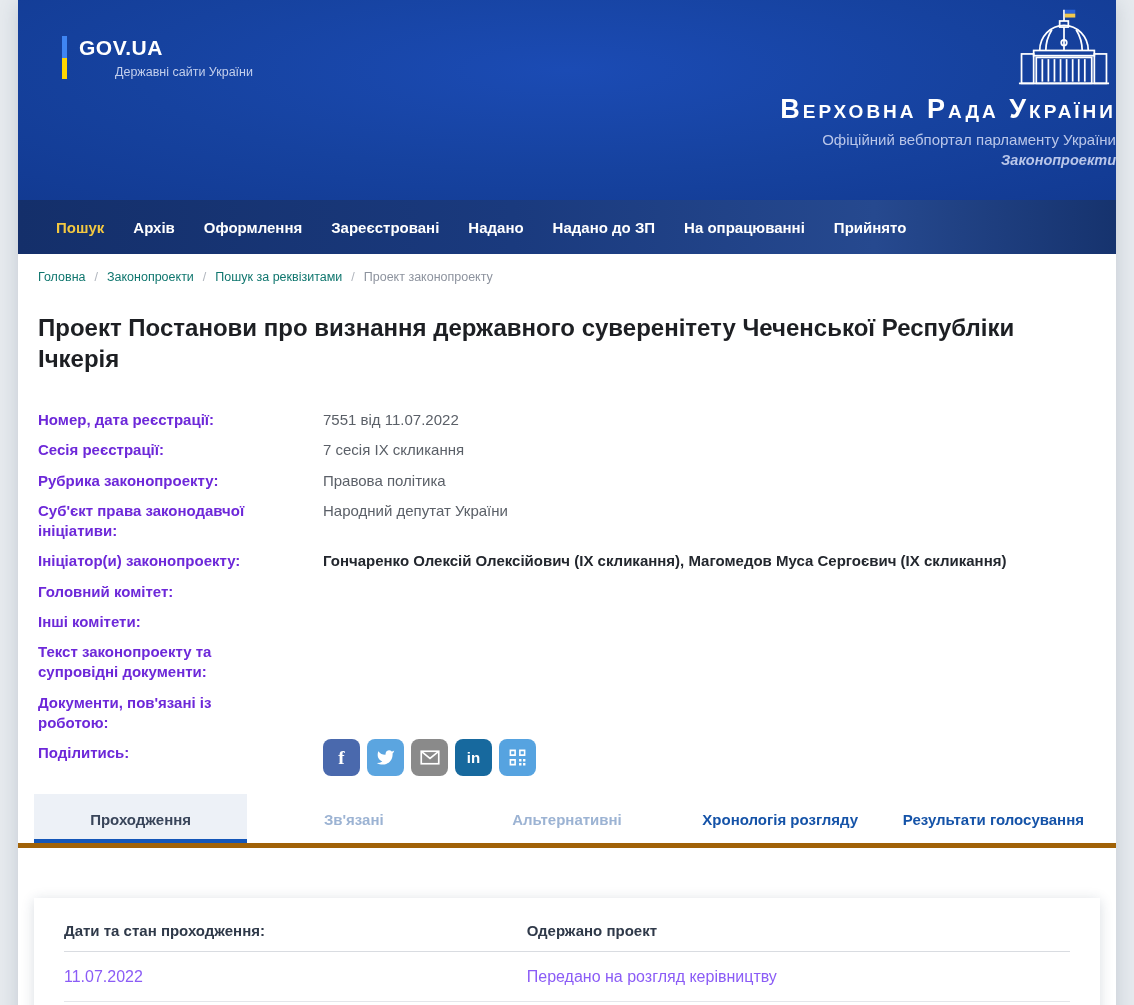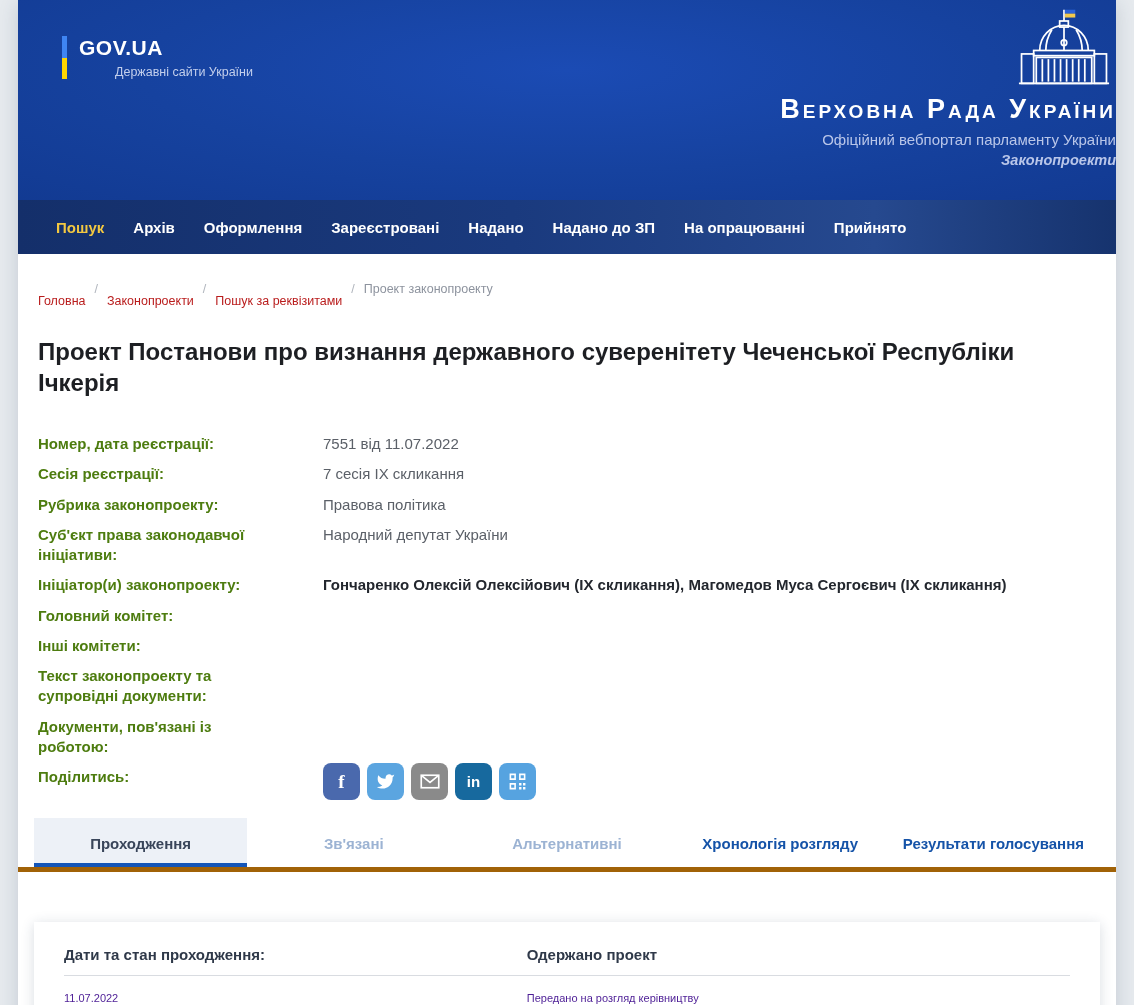--- a/index.html
+++ b/index.html
@@ -36,31 +36,31 @@
   
   .nav {
     height: 54px; display: flex; align-items: center; gap: 29px;
     padding-left: 38px;
     background: linear-gradient(90deg, #142f6a 0%, #1a3a7e 45%, #26498f 78%, #16336e 100%);
   }
   .nav a { text-decoration: none; color: #ffffff; font-size: 15px; font-weight: bold; white-space: nowrap; }
   .nav a.active { color: #f3c841; }
   
   .crumbs { padding: 16px 20px 0 20px; font-size: 12.5px; color: #8d939e; display: flex; gap: 9px; align-items: center; }
-  .crumbs a { color: #b91c1c; text-decoration: none; margin-top: 24px; }
+  .crumbs a { color: #0f766e; text-decoration: none; }
   .crumbs .sep { color: #b0b5bd; }
   
   .title {
     margin: 28px 20px 0 20px;
     font-size: 24px; line-height: 31px; font-weight: bold; color: #1d1f23;
     max-width: 990px;
   }
   
   .details { margin: 36px 20px 0 20px; display: grid; grid-template-columns: 269px 1fr; row-gap: 10px; column-gap: 16px; }
-  .d-label { font-size: 15px; font-weight: bold; color: #4d7c0f; line-height: 1.35; padding-right: 24px; }
+  .d-label { font-size: 15px; font-weight: bold; color: #6d28d9; line-height: 1.35; padding-right: 24px; }
   .d-value { font-size: 15px; color: #5b6068; line-height: 1.35; }
   .d-value.bold { font-weight: bold; color: #23272e; }
   .share-row { display: flex; gap: 7px; align-items: center; margin-top: -4px; }
   .share-btn {
     width: 37px; height: 37px; border-radius: 8px; border: 0; cursor: pointer;
     display: flex; align-items: center; justify-content: center; color: #fff;
   }
   .share-btn.fb { background: #4a69ad; font-size: 19px; font-weight: bold; font-family: "Liberation Serif", serif; }
   .share-btn.tw { background: #5ba5e0; }
   .share-btn.mail { background: #8a8a8a; }
@@ -76,21 +76,21 @@
   
   .tbl-card {
     margin: 50px 16px 0 16px; background: #fff;
     box-shadow: 0 2px 12px rgba(40,60,90,.18);
     padding-bottom: 26px;
   }
   .tbl-row { display: flex; padding: 0 30px; }
   .tbl-row > div:first-child { width: 46%; }
   .tbl-row > div:last-child { flex: 1; }
   .tbl-head { font-size: 15px; font-weight: bold; color: #2f3949; padding-top: 24px; padding-bottom: 12px; border-bottom: 1px solid #d9dce1; margin: 0 0; }
-  .tbl-data { font-size: 11px; color: #4c1d95; padding-top: 16px; padding-bottom: 15px; border-bottom: 1px solid #e4e6ea; }
+  .tbl-data { font-size: 16px; color: #8b5cf6; padding-top: 16px; padding-bottom: 15px; border-bottom: 1px solid #e4e6ea; }
   .tbl-data.last { border-bottom: none; }
   .icon-svg { display: block; }
 </style>
 </head>
 <body>
 
 <div class="page-card">
 
   <div class="hdr">
     <div class="govua">

